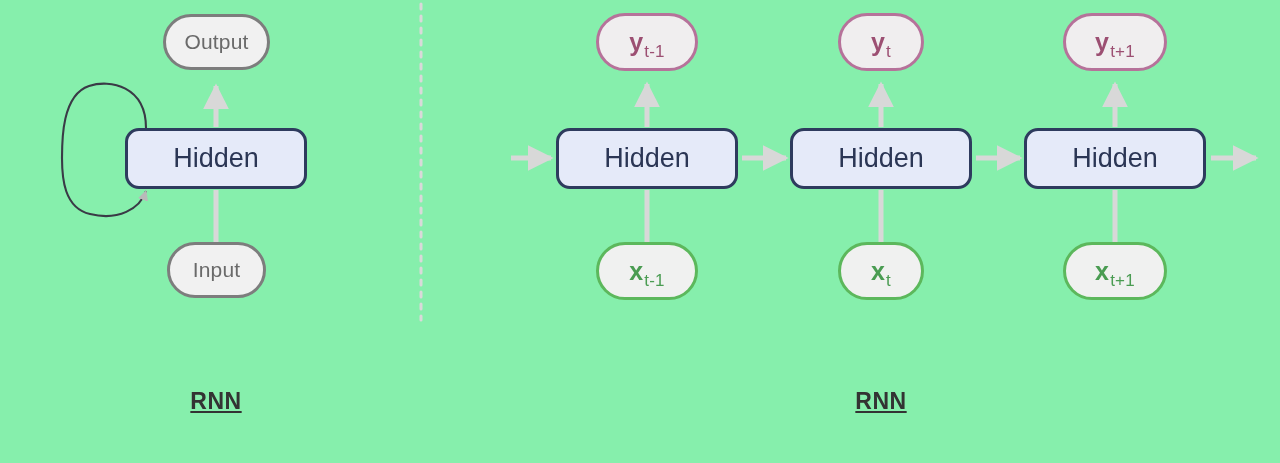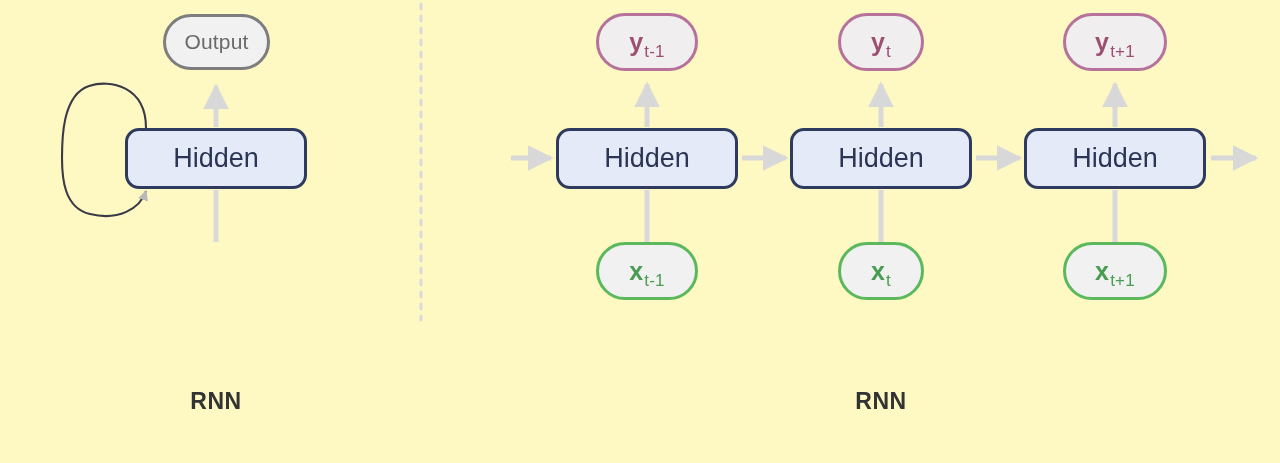--- a/index.html
+++ b/index.html
@@ -8,21 +8,21 @@
     padding: 0;
     background: #ffffff;
   }
   body {
     font-family: "Liberation Sans", sans-serif;
   }
   #canvas {
     position: relative;
     width: 1280px;
     height: 463px;
-    background: #fef9c3;
+    background: #86efac;
     overflow: hidden;
   }
   #svg-layer {
     position: absolute;
     left: 0;
     top: 0;
     width: 1280px;
     height: 463px;
   }
 
@@ -86,20 +86,21 @@
     position: relative;
     top: 6px;
   }
 
   
   .caption {
     position: absolute;
     text-align: center;
     color: #333333;
     user-select: none;
+    text-decoration: underline;
   }
   .caption .line1 {
     font-size: 23px;
     font-weight: bold;
     letter-spacing: 0.5px;
     display: block;
   }
   .caption .line2 {
     font-size: 23px;
     font-weight: normal;
@@ -146,20 +147,21 @@
     <line x1="881" y1="127" x2="881" y2="84" stroke="#d8d8d8" stroke-width="5" marker-end="url(#ah-gray)"></line>
 
     <line x1="1115" y1="243" x2="1115" y2="190" stroke="#d8d8d8" stroke-width="5"></line>
     <line x1="1115" y1="127" x2="1115" y2="84" stroke="#d8d8d8" stroke-width="5" marker-end="url(#ah-gray)"></line>
   </svg>
 
   <div class="node pill gray" style="left:163px; top:14px; width:107px; height:56px;">Output</div>
 
   <div class="node hidden-box" style="left:125px; top:128px; width:182px; height:61px;">Hidden</div>
 
+  <div class="node pill gray" style="left:167px; top:242px; width:99px; height:56px;">Input</div>
 
   <div class="caption" style="left:116px; top:388px; width:200px;">
     <span class="line1">RNN</span>
   </div>
 
   <div class="node pill pink" style="left:596px; top:13px; width:102px; height:58px;">
     <span class="mathlabel">
       <span>y</span>
         <span class="sub">t-1</span>
     </span>

